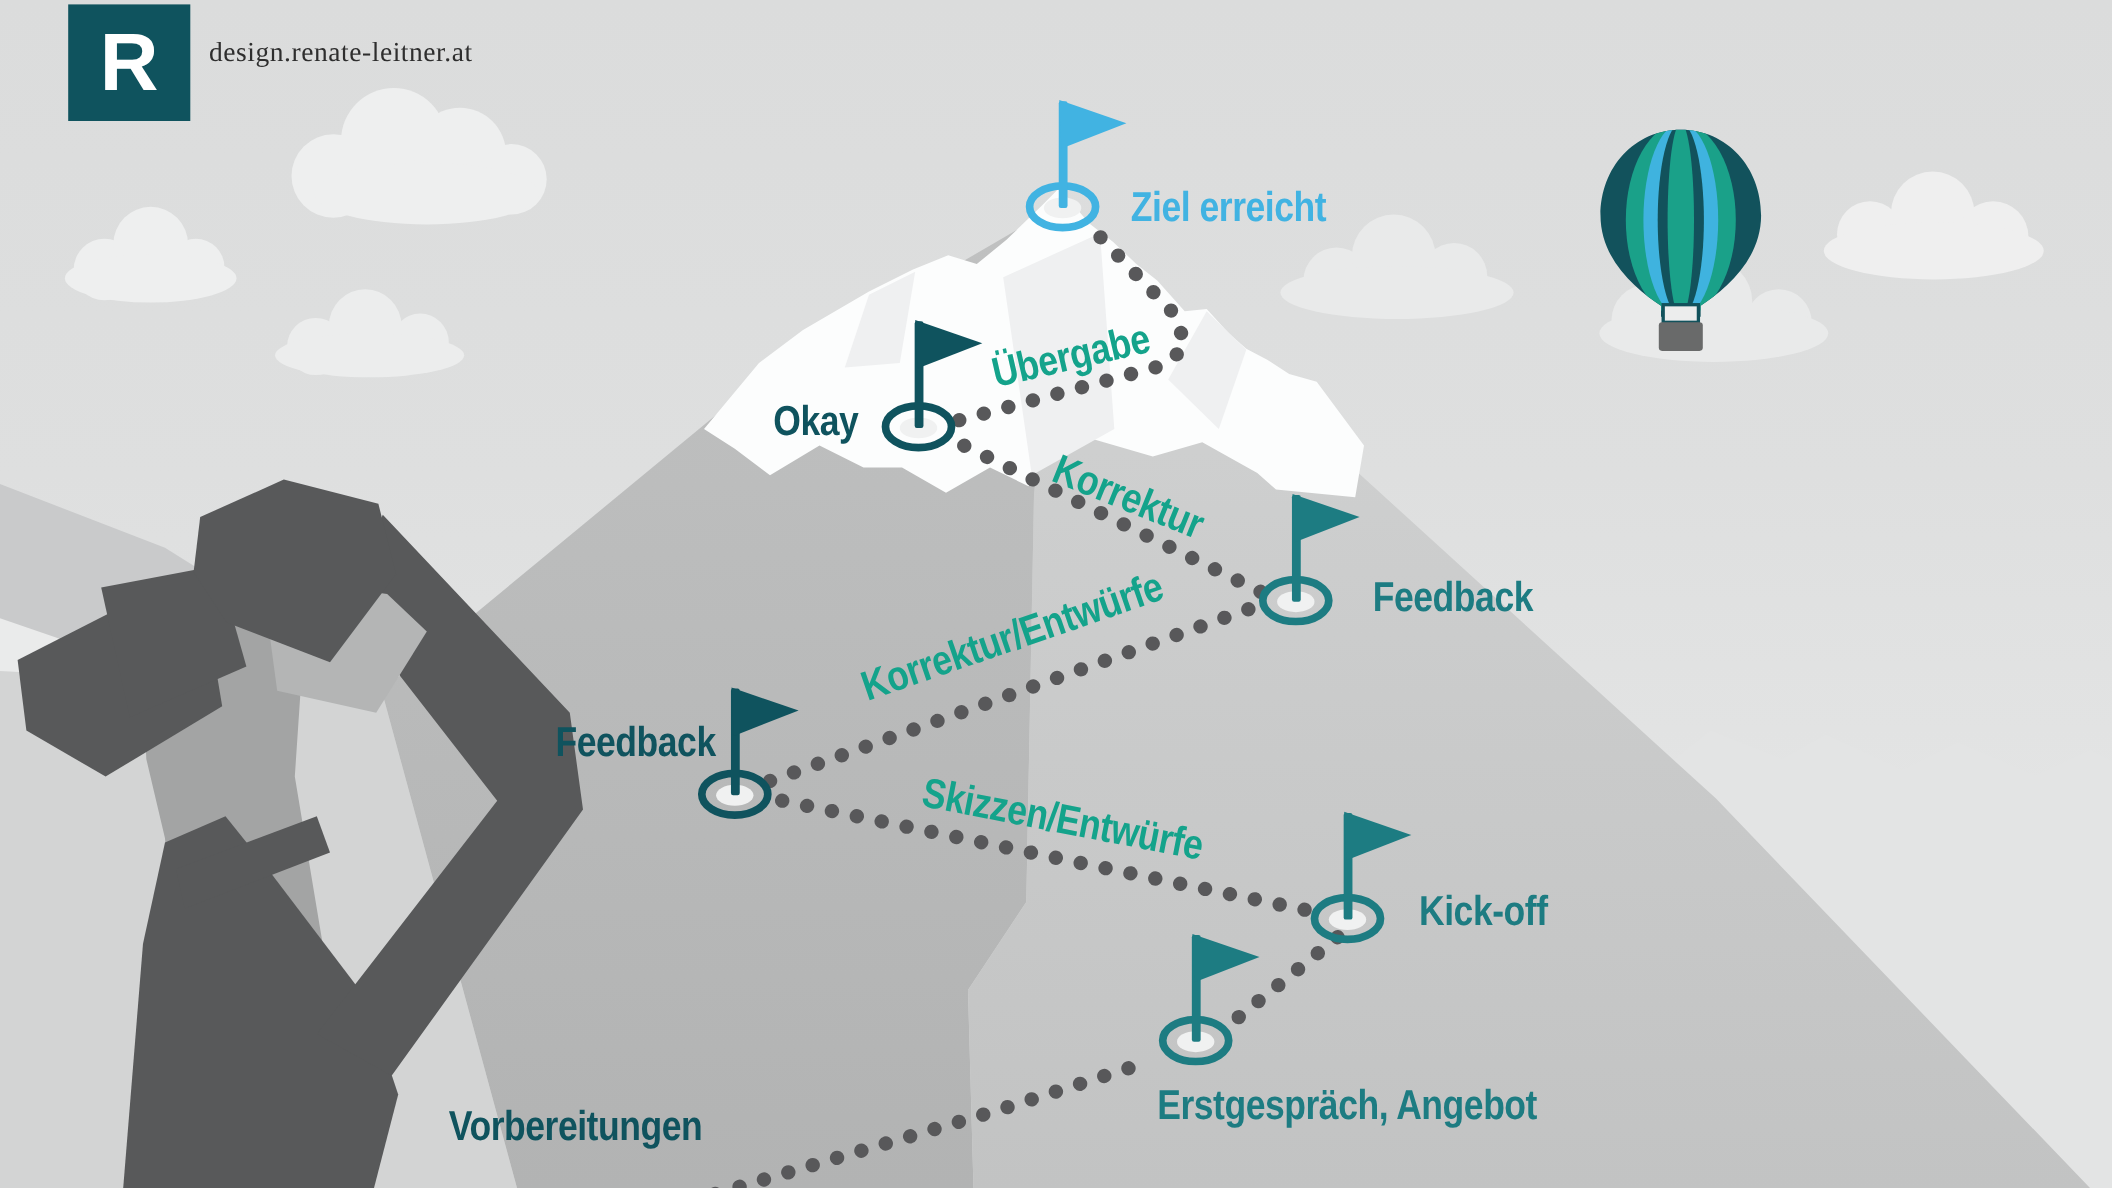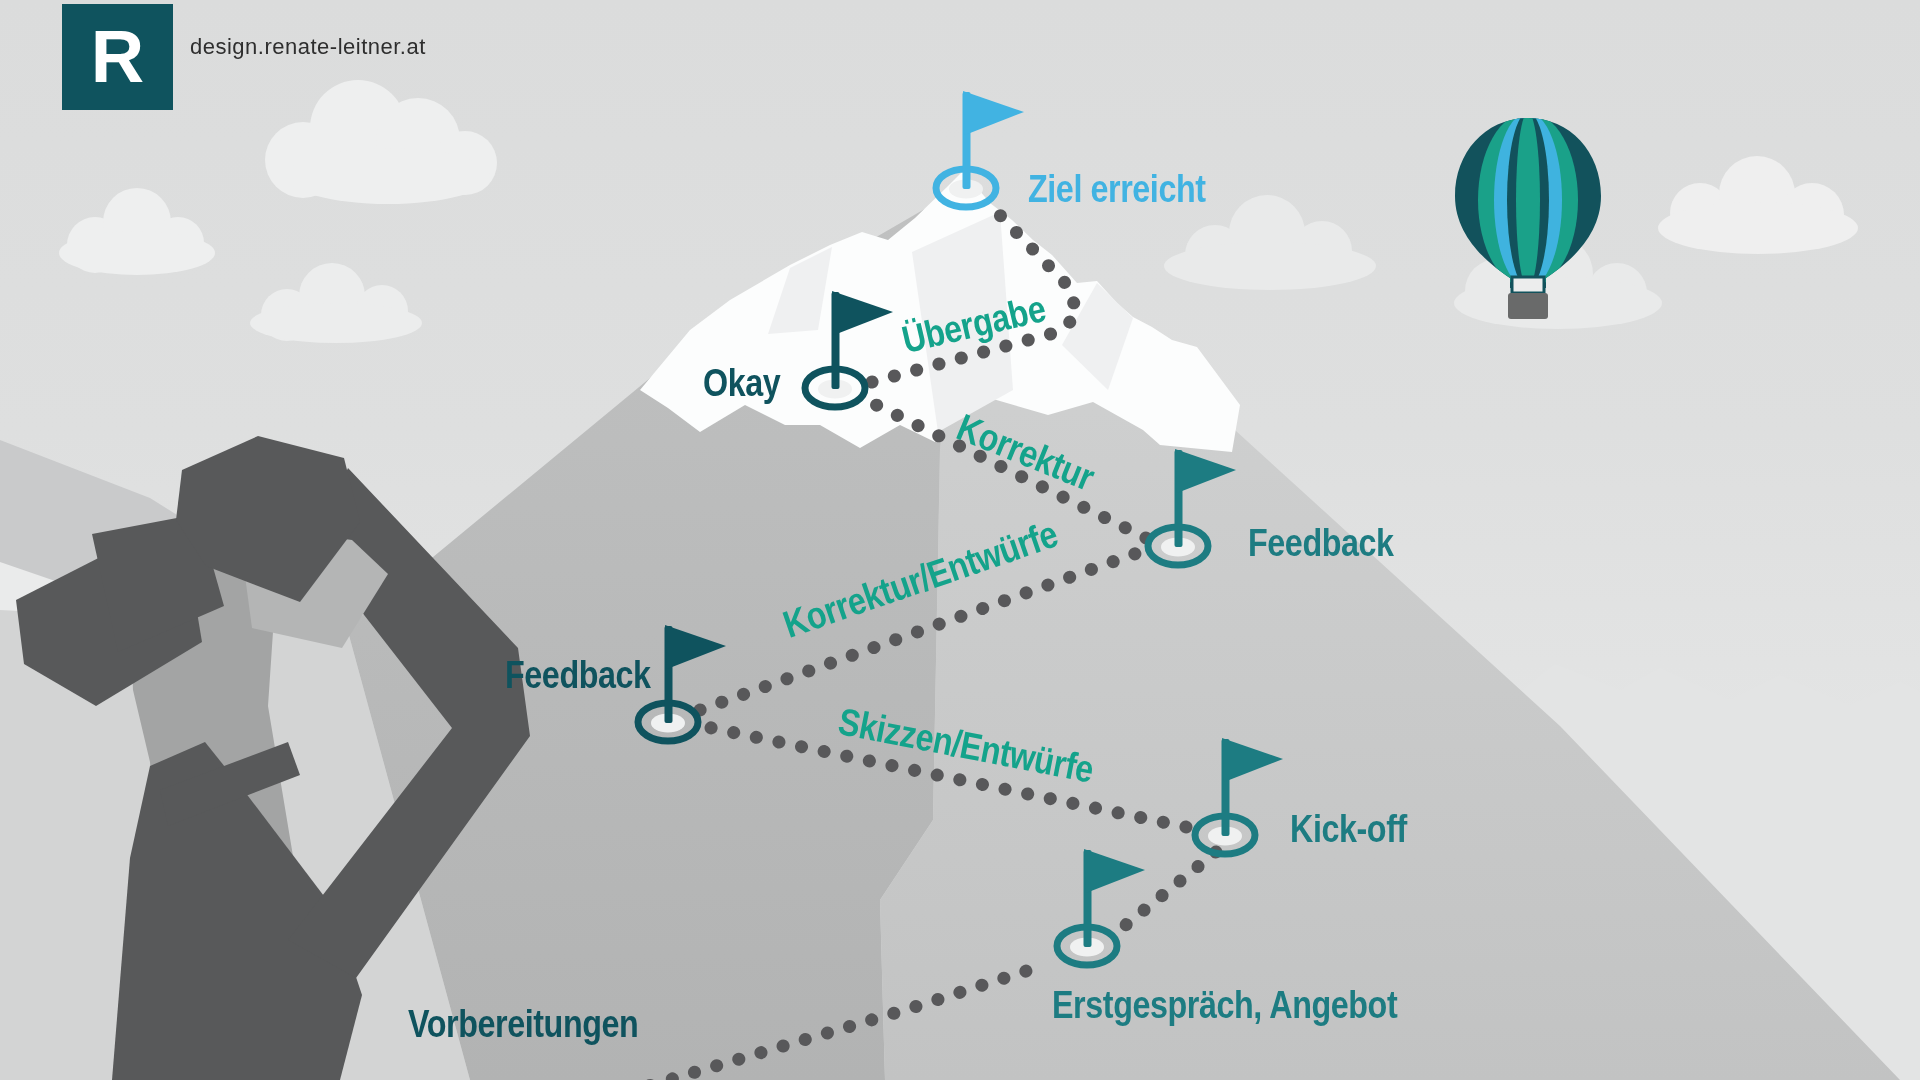--- a/index.html
+++ b/index.html
@@ -16,21 +16,21 @@
   .lbl{position:absolute;font-weight:bold;font-size:38px;letter-spacing:-0.5px;white-space:nowrap;transform-origin:left top;}
   .lbl.c-cyan{color:var(--cyan);}
   .lbl.c-teal{color:var(--teal);}
   .lbl.c-dark{color:var(--dark-teal);}
   .lbl.c-green{color:var(--green);}
   .squeeze{transform:scaleX(0.85);}
   
   .logo{position:absolute;left:62px;top:4px;width:111px;height:106px;background:var(--dark-teal);
         display:flex;align-items:center;justify-content:center;}
   .logo span{color:#fff;font-size:74px;font-weight:bold;line-height:1;}
-  .site-url{position:absolute;left:190px;top:34px;font-size:22px;color:#2e2e2e;letter-spacing:0.5px;}
+  .site-url{position:absolute;left:190px;top:34px;font-size:25px;color:#2e2e2e;letter-spacing:0.5px;font-family:Liberation Serif, serif;}
 </style>
 </head>
 <body>
 
 <div id="stage">
 
   <svg class="scene" width="1920" height="1080" viewBox="0 0 1920 1080">
     <defs>
       <linearGradient id="gradL" x1="0" y1="0" x2="0" y2="1">
         <stop offset="0" stop-color="#c0c1c1"></stop>

